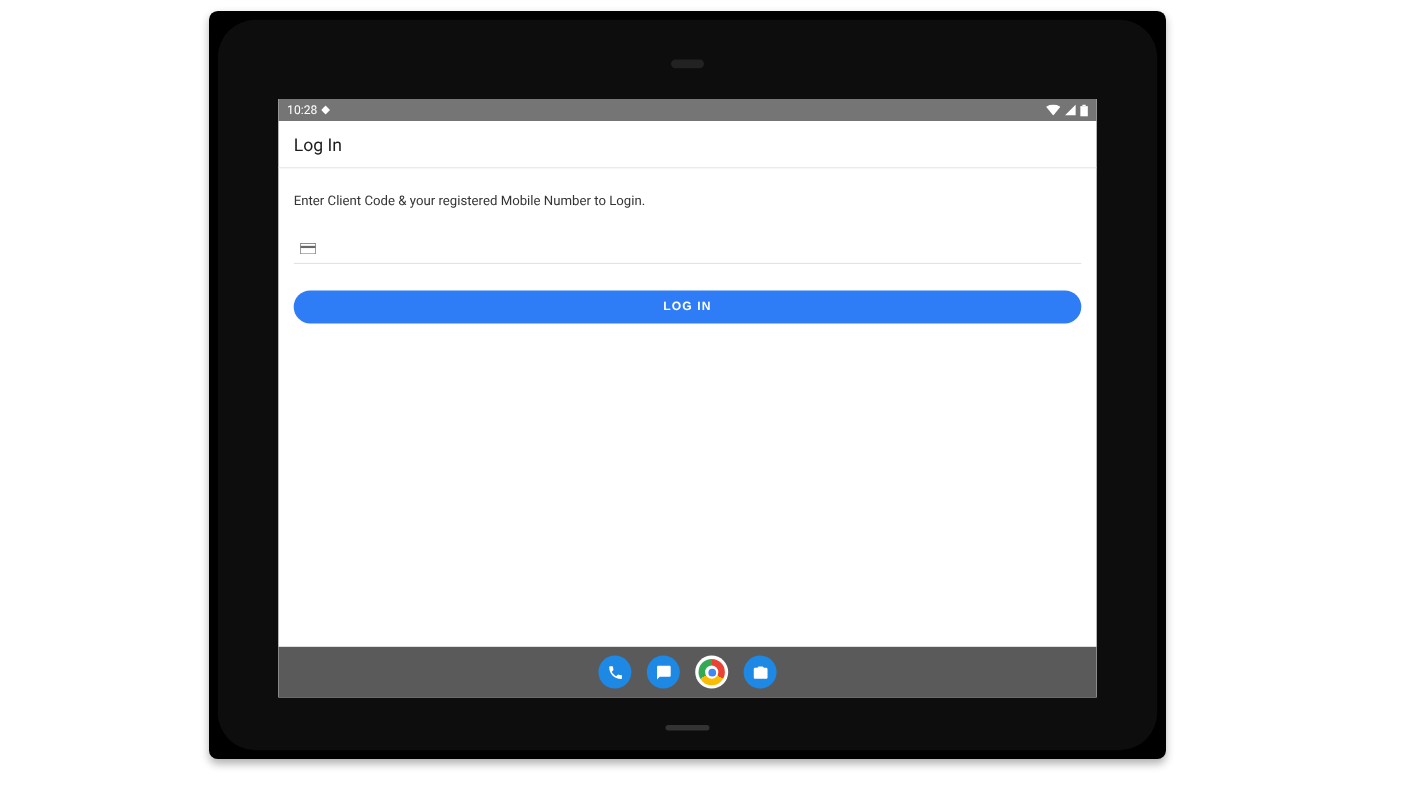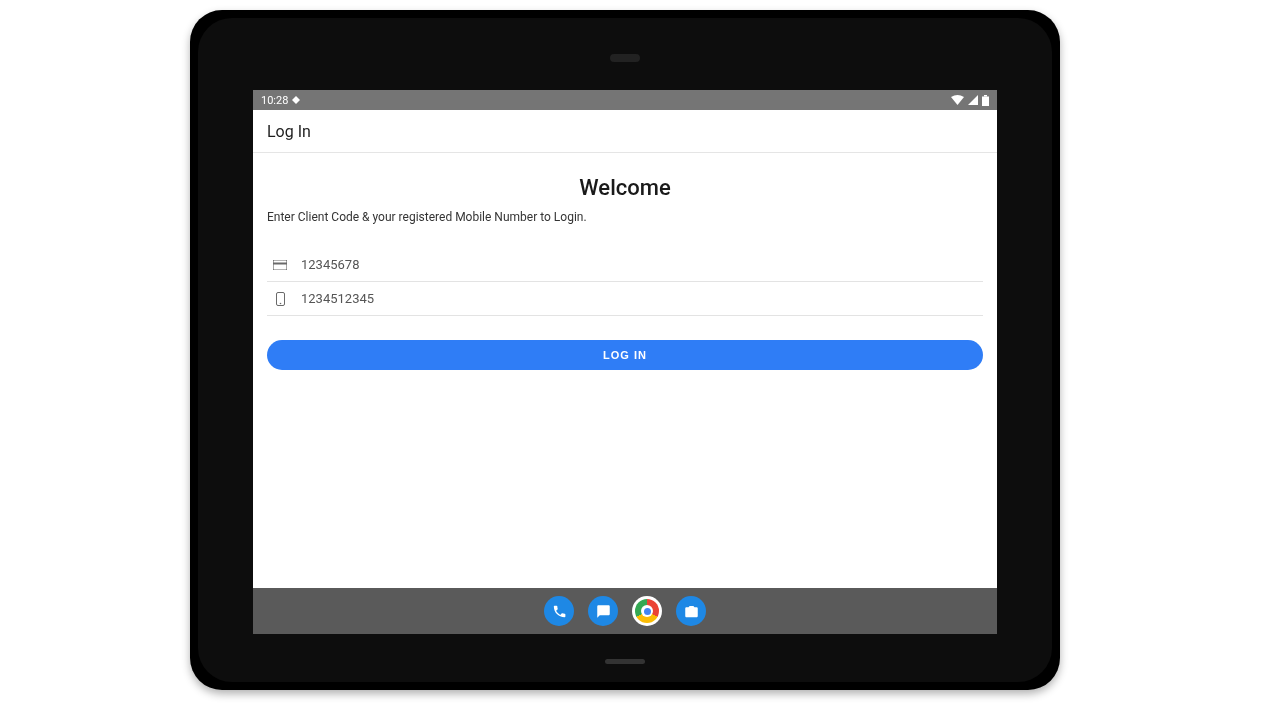--- a/index.html
+++ b/index.html
@@ -13,21 +13,21 @@
   }
 
   
   .tablet {
     position: absolute;
     left: 190px;
     top: 10px;
     width: 870px;
     height: 680px;
     background: #000;
-    border-radius: 32px;
+    border-radius: 8px;
     box-shadow: 0 4px 8px rgba(0,0,0,0.3);
   }
   .tablet-inner {
     position: absolute;
     left: 8px;
     top: 8px;
     right: 8px;
     bottom: 8px;
     background: #0d0d0d;
     border-radius: 34px;
@@ -215,42 +215,31 @@
               </svg>
           </span>
         </div>
       </div>
 
       <div class="app-bar">
         <span>Log In</span>
       </div>
 
       <div class="content">
-        <div class="welcome">Welcome</div>
         <div class="instruction">Enter Client Code &amp; your registered Mobile Number to Login.</div>
 
         <div class="field-row">
           <span class="icon">
             <svg width="14" height="10" viewBox="0 0 14 10">
               <rect x="0" y="0" width="14" height="10" rx="1" fill="none" stroke="#6a6a6a" stroke-width="1.2"></rect>
               <rect x="0" y="2.5" width="14" height="2" fill="#6a6a6a"></rect>
             </svg>
           </span>
-          <input type="text" value="12345678" placeholder="Client Code" style="">
-        </div>
-
-        <div class="field-row">
-          <span class="icon">
-            <svg width="9" height="14" viewBox="0 0 9 14">
-              <rect x="0.5" y="0.5" width="8" height="13" rx="1.5" fill="none" stroke="#6a6a6a" stroke-width="1"></rect>
-              <circle cx="4.5" cy="11.5" r="0.8" fill="#6a6a6a"></circle>
-            </svg>
-          </span>
-          <input type="text" value="1234512345" placeholder="Mobile Number" style="">
-        </div>
+        </div>
+
 
         <button class="login-btn">LOG IN</button>
       </div>
 
       <div class="nav-bar">
         <div class="dock-icon dock-phone">
           <svg width="15" height="15" viewBox="0 0 24 24">
               <path fill="#fff" d="M6.6 10.8c1.4 2.8 3.8 5.1 6.6 6.6l2.2-2.2c.3-.3.7-.4 1.1-.3 1.2.4 2.5.6 3.8.6.6 0 1.1.5 1.1 1.1V20c0 .6-.5 1.1-1.1 1.1C10.2 21.1 2.9 13.8 2.9 3.7 2.9 3.1 3.4 2.6 4 2.6h3.4c.6 0 1.1.5 1.1 1.1 0 1.3.2 2.6.6 3.8.1.4 0 .8-.3 1.1L6.6 10.8z"></path>
             </svg>
         </div>

